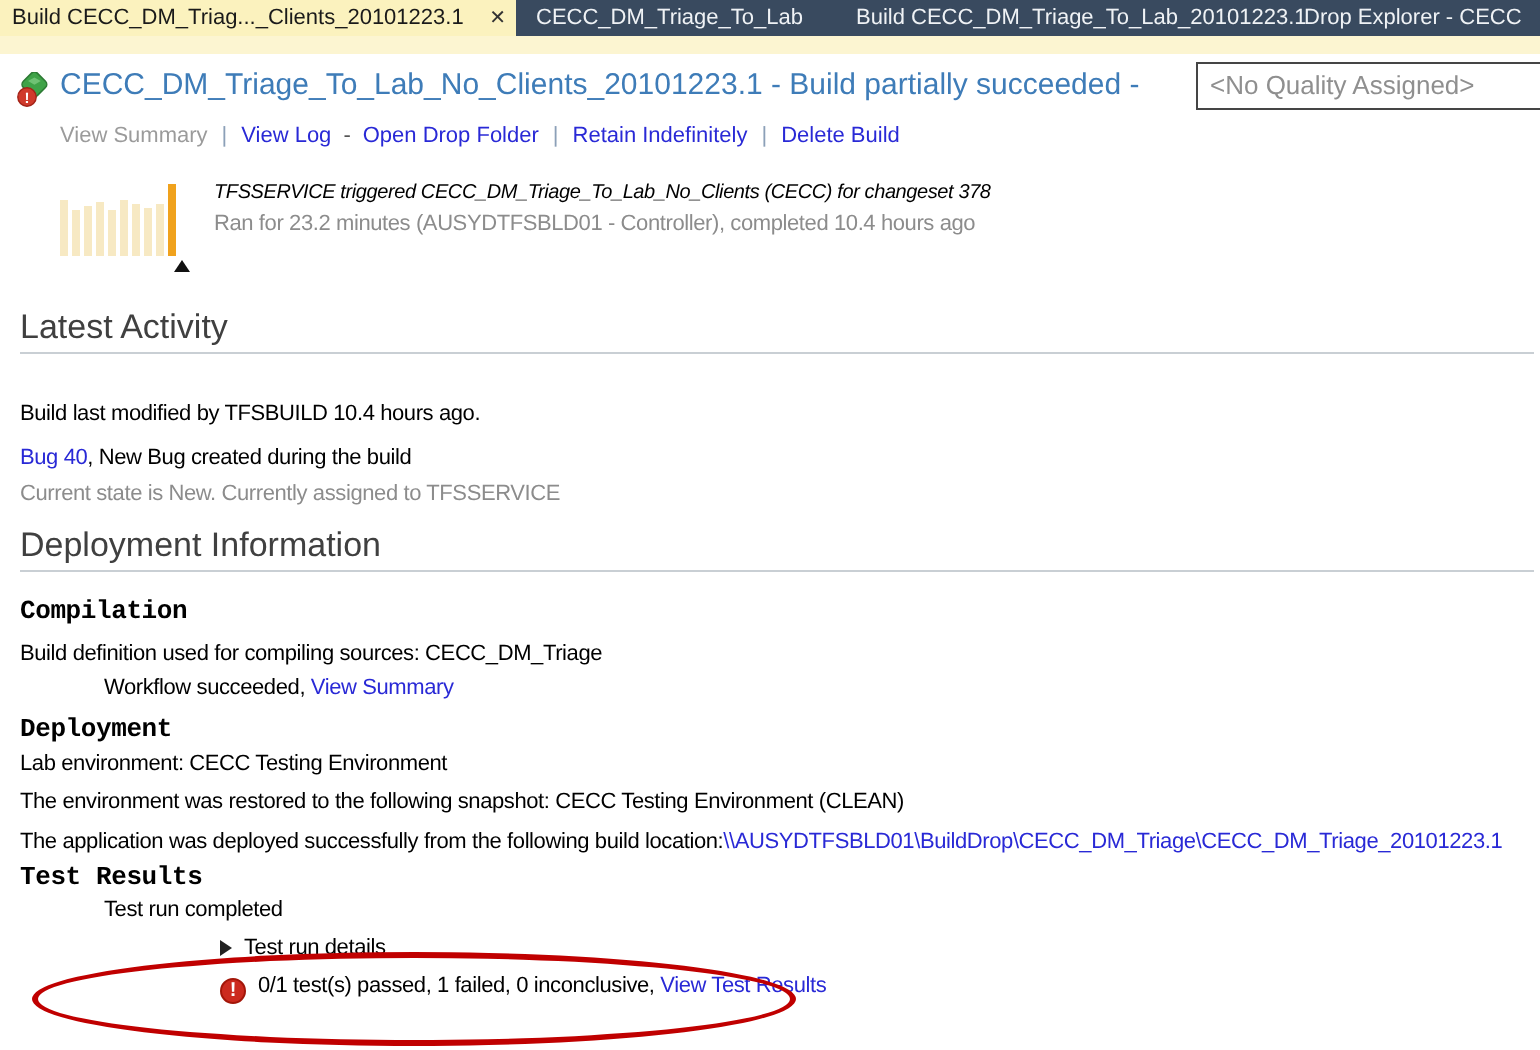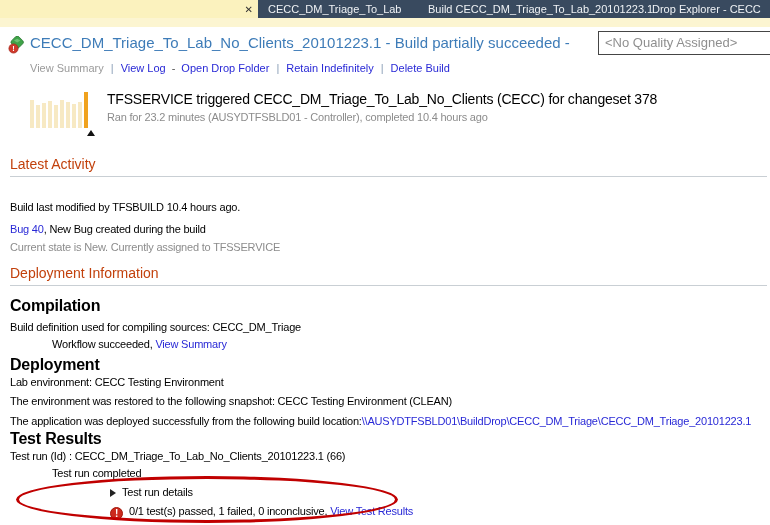--- a/index.html
+++ b/index.html
@@ -43,29 +43,29 @@
     align-items:flex-end; gap:2px;
   }
   .bar { width:4px; background:#F7E9C3; }
   .bar.current { background:#F0A21D; }
   .chart-marker {
     position:absolute; right:-1px; bottom:-8px; width:0; height:0;
     border-left:4px solid transparent; border-right:4px solid transparent;
     border-bottom:6px solid #111;
   }
   .build-info .lines { padding-top:3px; }
-  .bi1 { font-size:14px; letter-spacing:-0.2px; color:#000; }
+  .bi1 { font-size:10px; letter-spacing:-0.2px; color:#000;font-style:italic; }
   .bi2 { font-size:11px; letter-spacing:-0.2px; color:#8C8C8C; margin-top:4px; }
   
   .content { position:absolute; left:10px; top:155px; width:757px; }
-  h2.sec { font-size:14px; font-weight:400; color:#c2410c; line-height:18px; }
+  h2.sec { font-size:17px; font-weight:400; color:#404040; line-height:18px; }
   .rule { border-top:1px solid #C9CFD4; margin-top:3px; }
   p { font-size:11px; letter-spacing:-0.2px; line-height:15px; color:#000; white-space:nowrap; }
   .gray { color:#8C8C8C; }
-  h3.sub { font-size:16px; letter-spacing:-0.2px; line-height:15px; font-weight:700; color:#000; }
+  h3.sub { font-size:13px; letter-spacing:-0.2px; line-height:15px; font-weight:700; color:#000;font-family:Liberation Mono, monospace; }
   .ind1 { margin-left:42px; }
   .ind2 { margin-left:100px; }
   .m-modified{margin-top:23px} .m-bug{margin-top:7px} .m-state{margin-top:3px}
   .m-di{margin-top:9px} .m-comp{margin-top:12px} .m-bdef{margin-top:7px}
   .m-wf{margin-top:2px} .m-dep{margin-top:5px} .m-lab{margin-top:3px}
   .m-snap{margin-top:4px} .m-deploy{margin-top:5px} .m-post{margin-top:5px}
   .m-tr{margin-top:2px} .m-runid{margin-top:3px} .m-completed{margin-top:2px}
   .m-details{margin-top:4px} .m-result{margin-top:4px}
   .expander {
     display:inline-block; width:0; height:0; margin-right:6px;
@@ -84,20 +84,21 @@
     border:3px solid #C00000; border-radius:50%; pointer-events:none;
   }
 </style>
 </head>
 <body>
 
 <div id="app">
 
   <div class="tabbar">
     <div class="tab-active">
+      <span class="label">Build CECC_DM_Triag..._Clients_20101223.1</span>
       <span class="tab-close">✕</span>
     </div>
     <span class="tab-inactive" style="left:268px">CECC_DM_Triage_To_Lab</span>
     <span class="tab-inactive" style="left:428px">Build CECC_DM_Triage_To_Lab_20101223.1</span>
     <span class="tab-inactive" style="left:652px">Drop Explorer - CECC</span>
   </div>
   <div class="strip"></div>
 
   <svg class="build-icon" viewBox="0 0 18 18">
     <rect x="4.2" y="1.2" width="10" height="10" rx="2.2" transform="rotate(45 9.2 6.2)" fill="#3FA348" stroke="#2D7A34" stroke-width="0.8"></rect>
@@ -146,20 +147,19 @@
     <h3 class="sub m-comp">Compilation</h3>
     <p class="m-bdef">Build definition used for compiling sources: CECC_DM_Triage</p>
     <p class="ind1 m-wf"><span>Workflow succeeded,</span> <a class="link">View Summary</a></p>
 
     <h3 class="sub m-dep">Deployment</h3>
     <p class="m-lab">Lab environment: CECC Testing Environment</p>
     <p class="m-snap">The environment was restored to the following snapshot: CECC Testing Environment (CLEAN)</p>
     <p class="m-deploy"><span>The application was deployed successfully from the following build location:</span><a class="link">\\AUSYDTFSBLD01\BuildDrop\CECC_DM_Triage\CECC_DM_Triage_20101223.1</a></p>
 
     <h3 class="sub m-tr">Test Results</h3>
-    <p class="m-runid">Test run (Id) : CECC_DM_Triage_To_Lab_No_Clients_20101223.1 (66)</p>
     <p class="ind1 m-completed">Test run completed</p>
     <p class="ind2 m-details"><span class="expander"></span><span>Test run details</span></p>
     <p class="ind2 m-result"><span class="error-badge">!</span><span>0/1 test(s) passed, 1 failed, 0 inconclusive,</span> <a class="link">View Test Results</a></p>
   </div>
 
   <div class="annotation-oval"></div>
 </div>
 
 </body></html>

